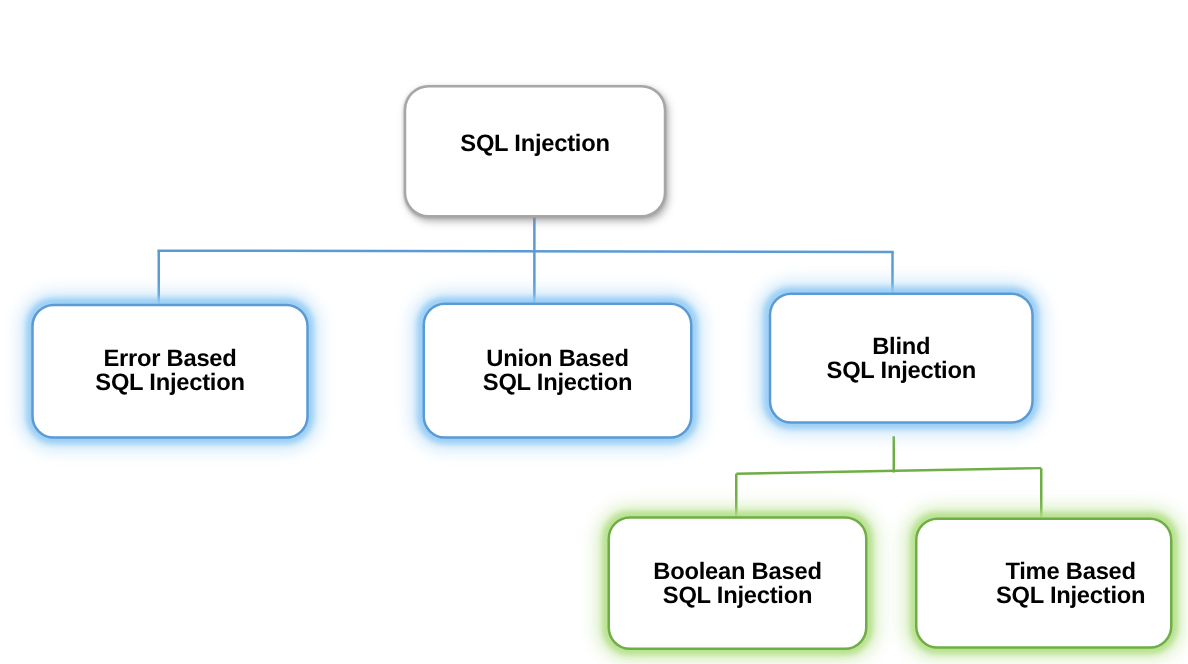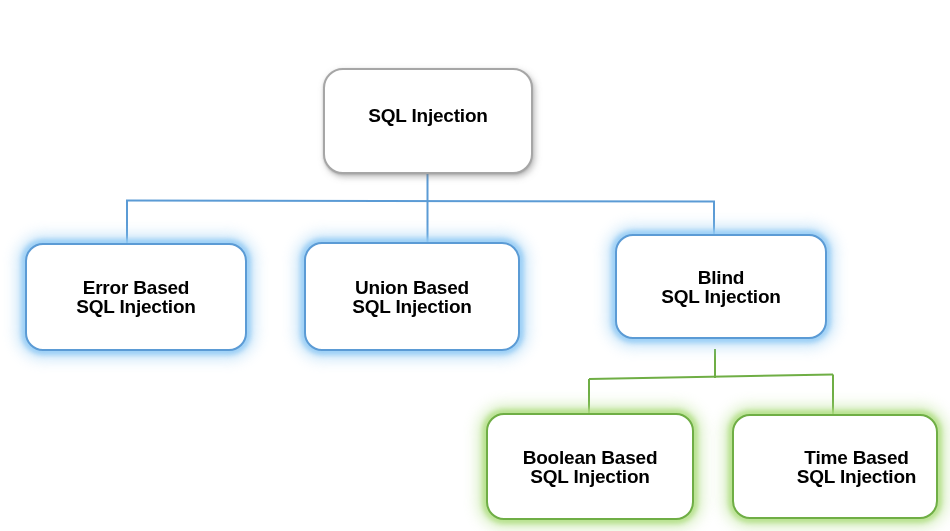--- a/index.html
+++ b/index.html
@@ -35,21 +35,21 @@
   }
   .node.blue{
     border:2.4px solid var(--accent-blue);border-radius:18px;
     box-shadow:0 0 4px 4px rgba(148,203,245,0.85), 0 0 13px 9px rgba(148,203,245,0.45);
   }
   .node.green{
     border:2.4px solid var(--accent-green);border-radius:18px;
     box-shadow:0 0 4px 4px rgba(176,222,131,0.80), 0 0 13px 9px rgba(176,222,131,0.45);
   }
   .node-error  {left:25px; top:207px;width:222px;height:108px;}
-  .node-union  {left:304px;top:206px;width:216px;height:109px;}
+  .node-union  {left:338px;top:206px;width:216px;height:109px;}
   .node-blind  {left:615px;top:198px;width:212px;height:105px;}
   .node-boolean{left:486px;top:377px;width:208px;height:107px;}
   .node-time   {left:732px;top:378px;width:206px;height:105px;padding-left:43px;}
 </style>
 </head>
 <body>
 
 <div class="canvas">
 
   <svg class="connectors" viewBox="0 0 950 531" aria-hidden="true">

